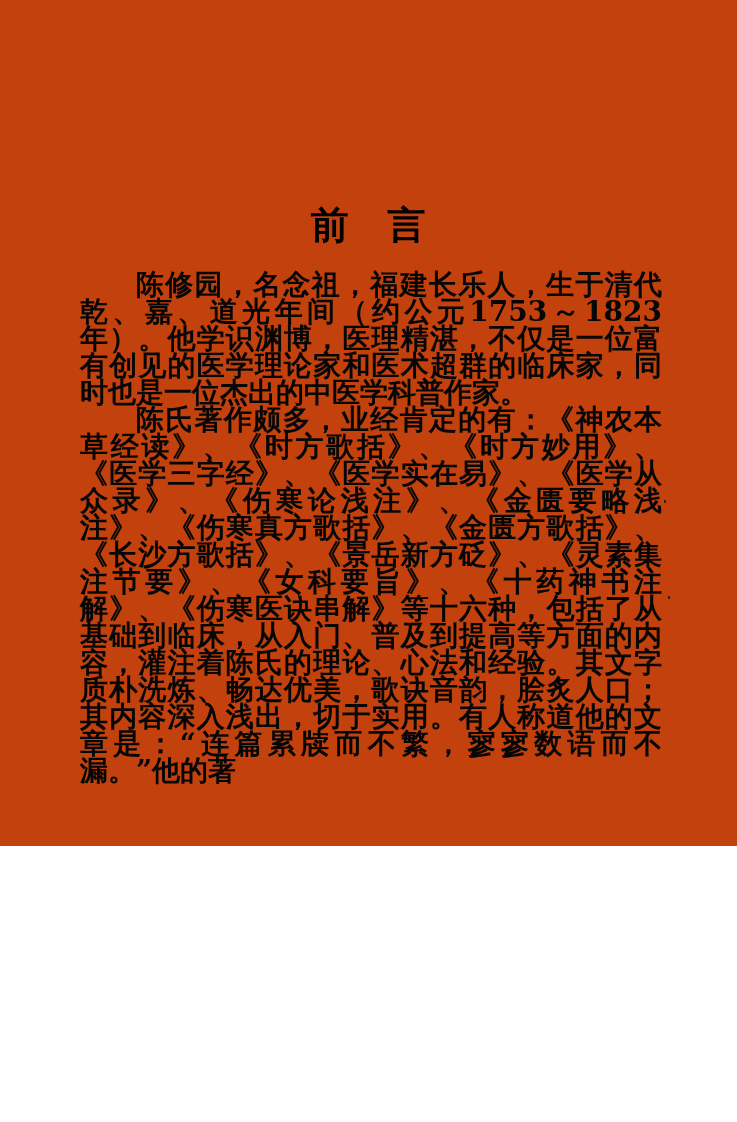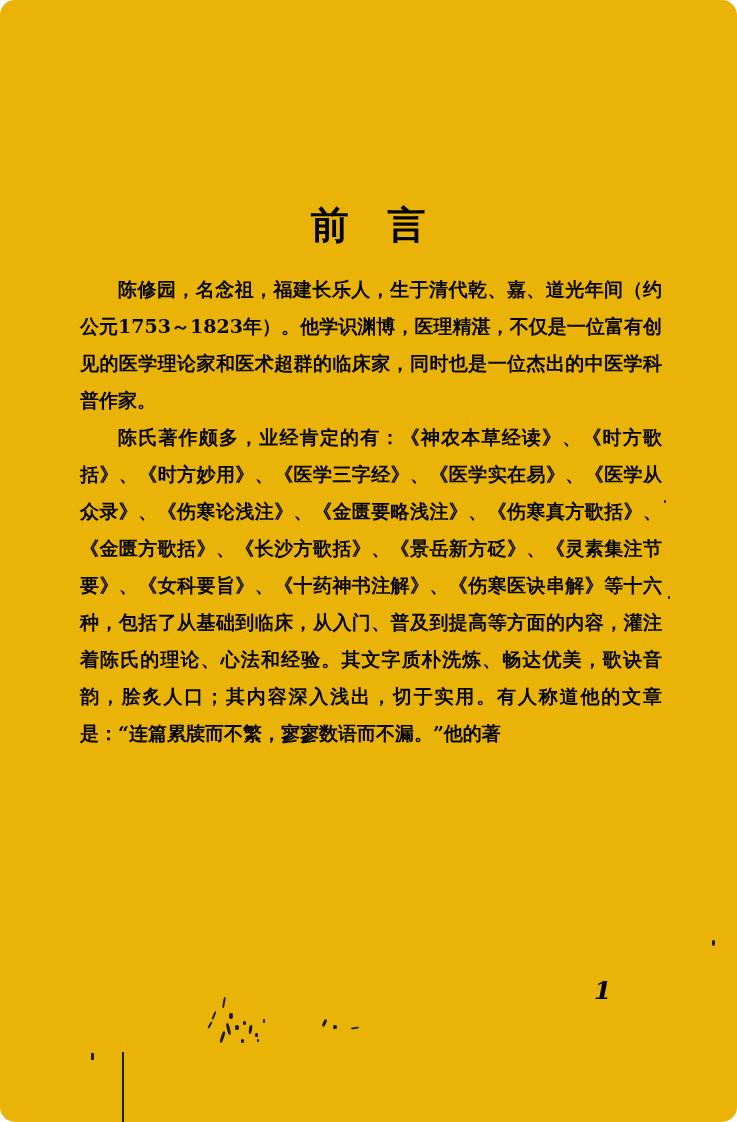--- a/index.html
+++ b/index.html
@@ -6,24 +6,23 @@
     margin: 0;
     padding: 0;
     background: #ffffff;
   }
   body {
     font-family: "DejaVu Serif", "Liberation Serif", serif;
   }
   .page {
     position: relative;
     width: 737px;
-    height: 1122px;
-    background: #eab308;
+    height: 846px;
+    background: #c2410c;
     overflow: hidden;
-    border-radius: 15px;
   }
   .page-title {
     position: absolute;
     top: 181px;
     left: 0;
     width: 737px;
     text-align: center;
     font-family: "DejaVu Serif", "Liberation Serif", serif;
     font-size: 38px;
     font-weight: 700;
@@ -35,23 +34,23 @@
     display: inline-block;
     width: 38px;
   }
   .body-text {
     position: absolute;
     top: 271px;
     left: 80px;
     width: 582px;
     color: #060606;
     font-family: "DejaVu Serif", "Liberation Serif", serif;
-    font-size: 19px;
+    font-size: 28px;
     font-weight: 700;
-    line-height: 37px;
+    line-height: 27px;
     text-align: justify;
     text-justify: inter-character;
   }
   .body-text p {
     margin: 0;
     text-indent: 2em;
     text-align: justify;
     text-justify: inter-character;
     word-break: break-all;
   }

